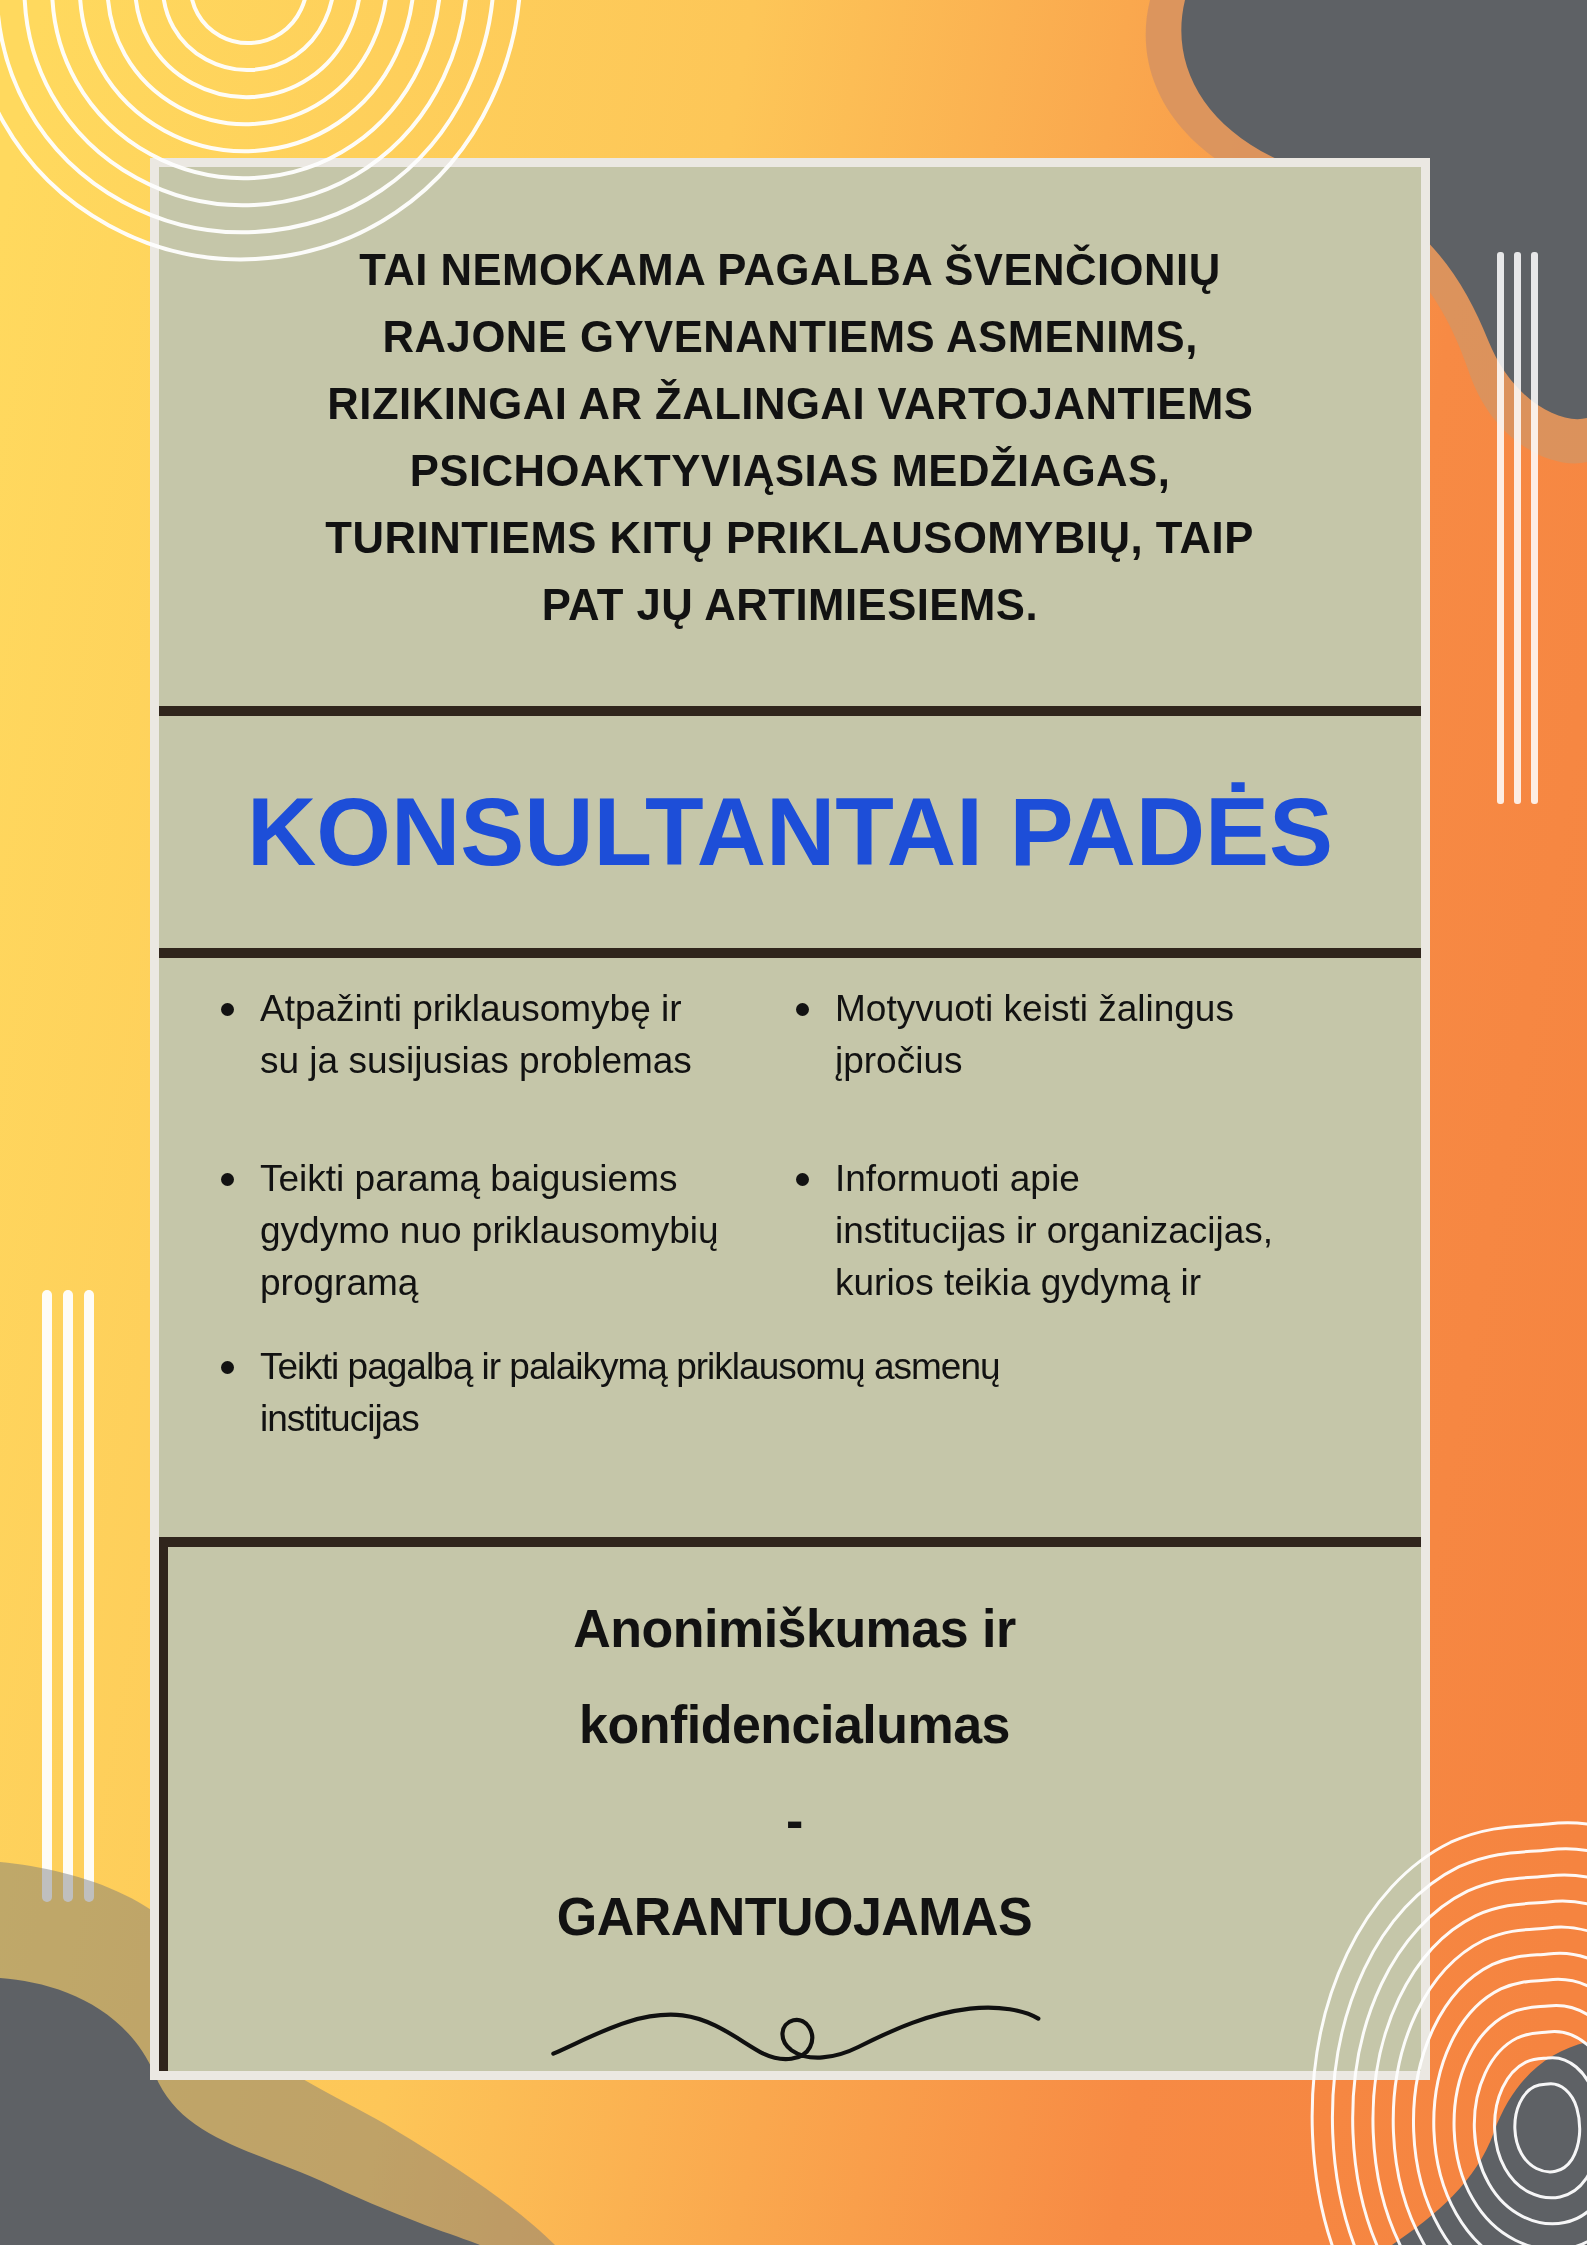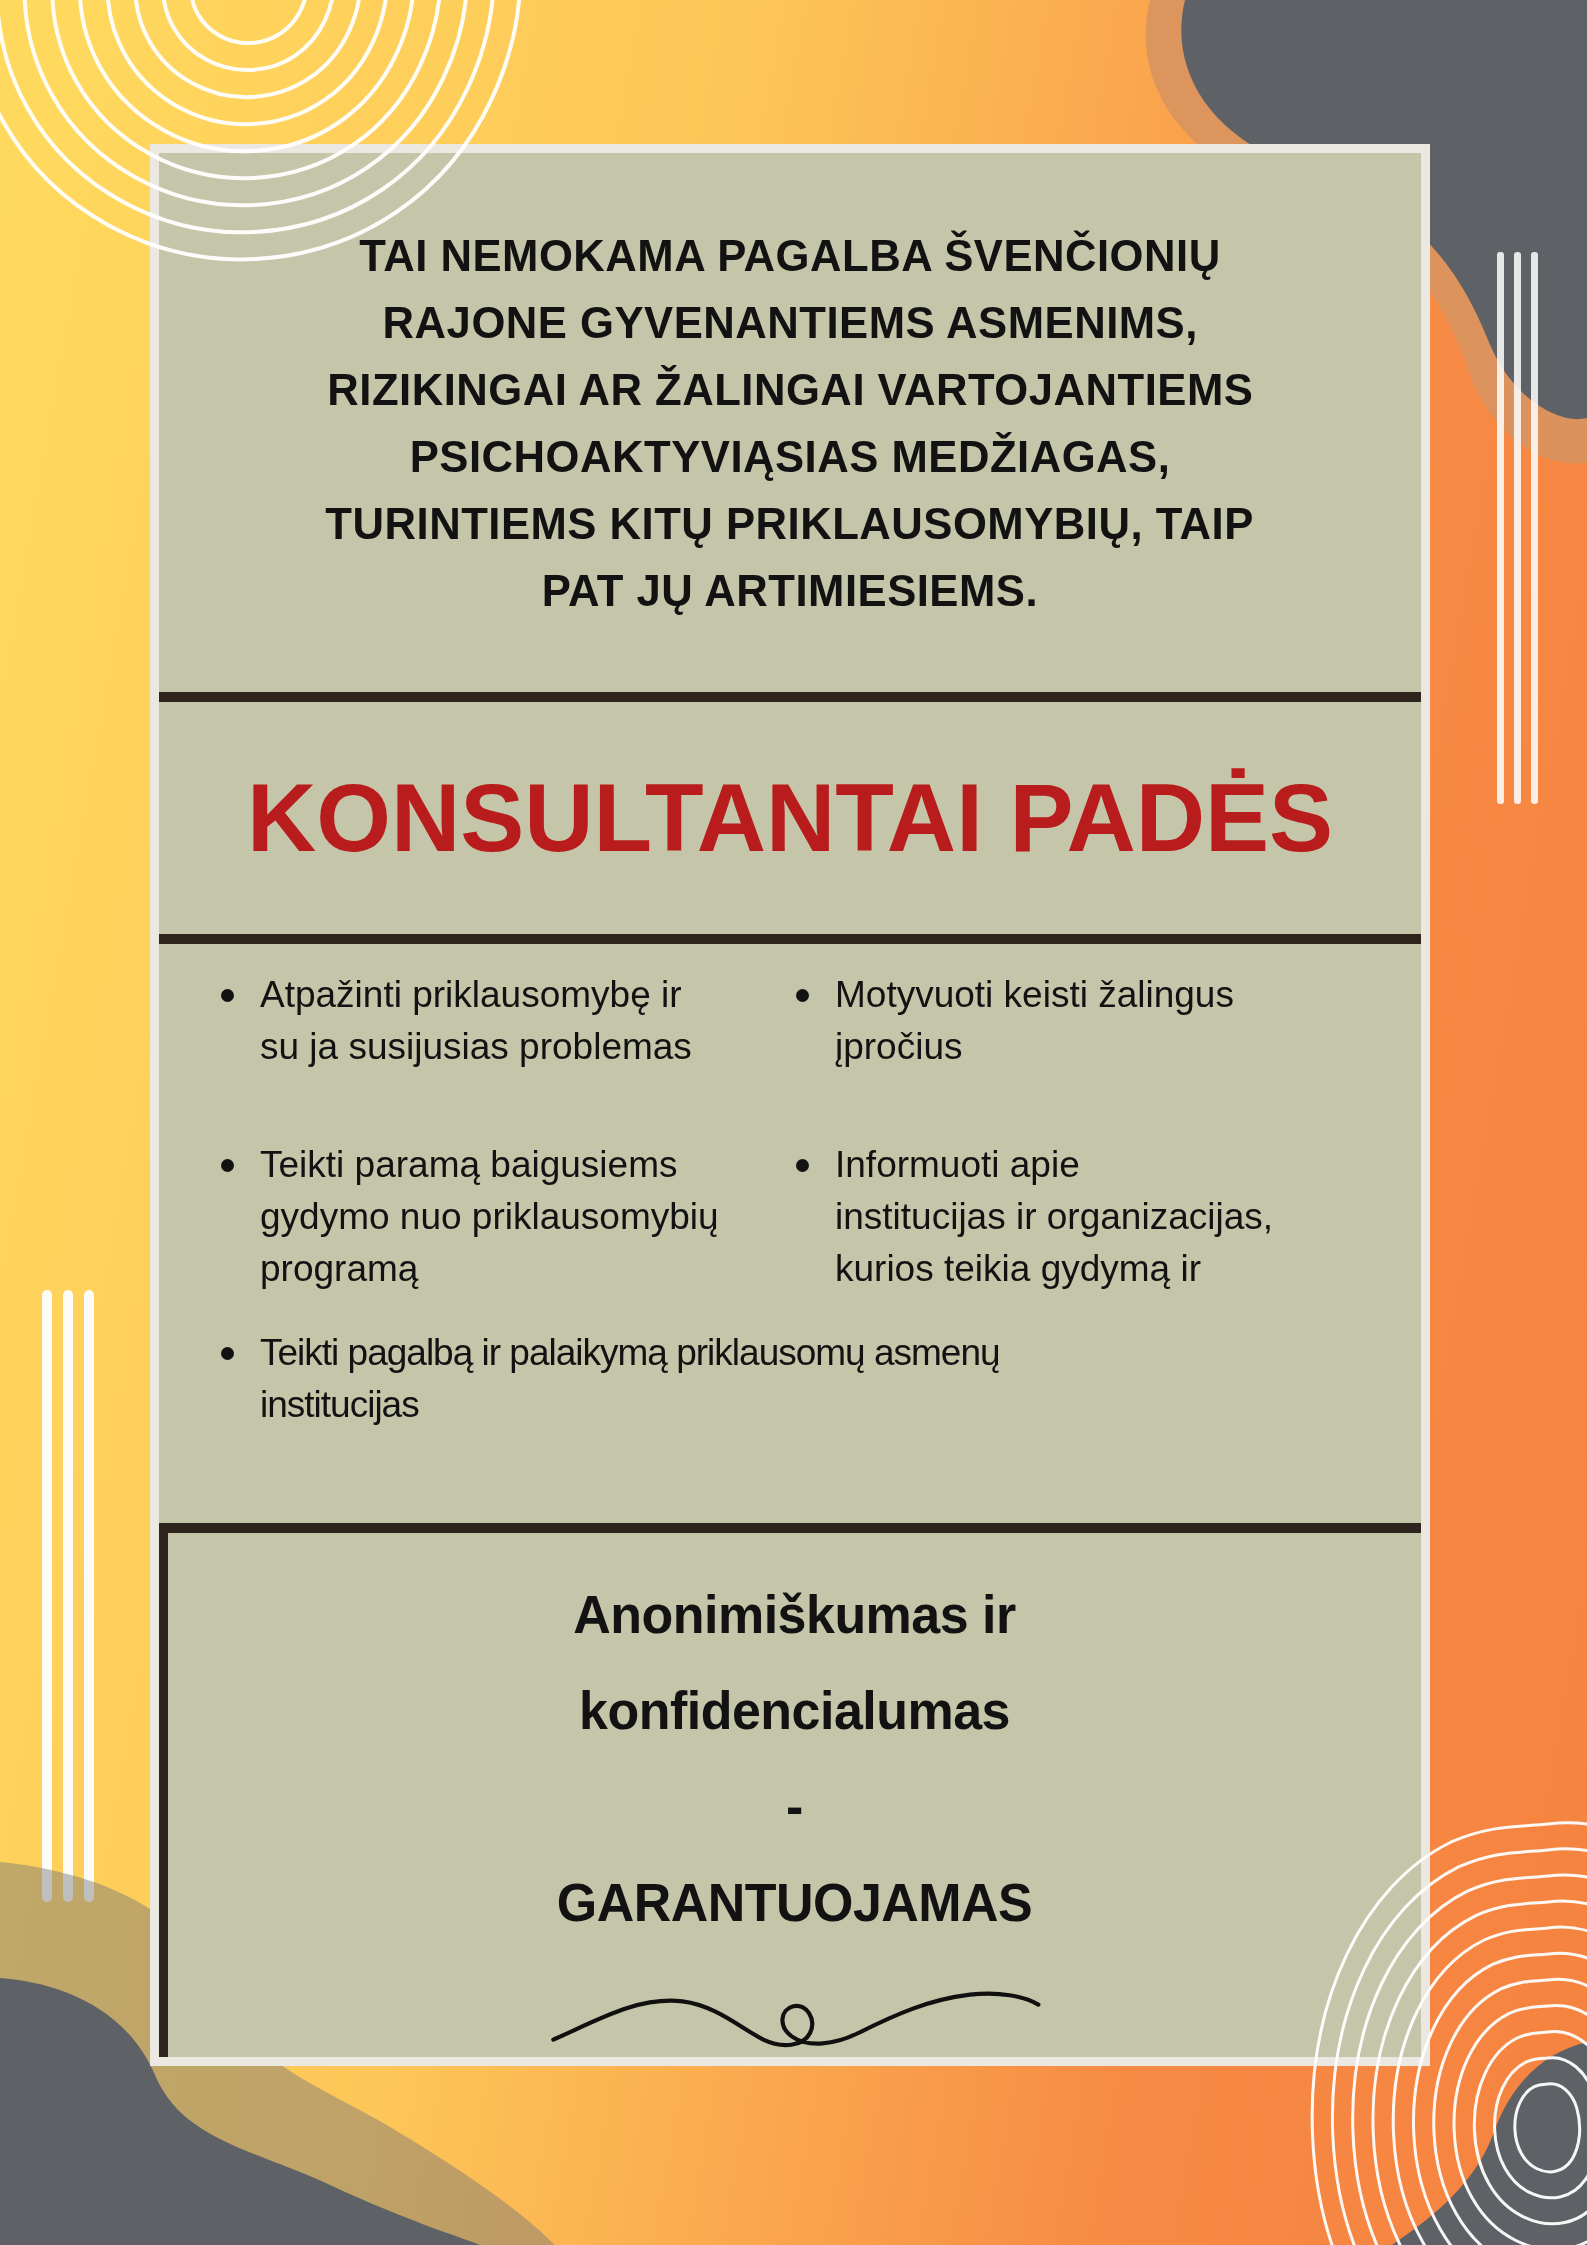--- a/index.html
+++ b/index.html
@@ -10,37 +10,37 @@
   }
   .poster{
     position:relative;width:1587px;height:2245px;
     background:linear-gradient(100deg,var(--yellow,#ffd95e) 2%,#fdc658 38%,var(--orange,#f78a44) 76%,#f58440 96%);
   }
   .decor{position:absolute;left:0;top:0;width:1587px;height:2245px;pointer-events:none;}
   .decor-under{z-index:0;}
   .decor-over{z-index:3;}
   .panel{
     position:absolute;z-index:1;
-    left:150px;top:144px;width:1262px;height:1904px;
+    left:150px;top:158px;width:1262px;height:1904px;
     background:var(--panel,#c5c6a9);
     border:9px solid var(--panelBorder,#ebe8e2);
     display:flex;flex-direction:column;justify-content:flex-end;
   }
   .divider{height:10px;background:var(--divider,#30251c);width:100%;flex:none;}
   
   .intro{height:539px;flex:none;display:flex;flex-direction:column;justify-content:center;align-items:center;}
   .intro-line{
     margin:0;font-size:45px;line-height:67px;font-weight:bold;letter-spacing:.5px;
     text-align:center;white-space:nowrap;transform:scaleX(.97);
   }
   
   .heading-row{height:232px;flex:none;display:flex;align-items:center;justify-content:center;}
   .heading{
     margin:0;font-size:96px;font-weight:bold;letter-spacing:0px;white-space:nowrap;
-    transform:scaleX(1.0);color:#b91c1c;
+    transform:scaleX(1.0);color:#1d4ed8;
   }
   
   .bullets{height:579px;flex:none;padding:25px 1px 0 60px;box-sizing:border-box;font-size:37px;line-height:52px;}
   .bullets-grid{display:flex;}
   .bcol{width:575px;flex:none;}
   .bcol.rightcol{width:570px;}
   .bullet{display:flex;margin-bottom:66px;}
   .bullet:last-child{margin-bottom:0;}
   .dot{flex:none;width:13px;height:13px;border-radius:50%;background:#121212;margin:20px 26px 0 2px;}
   .blines{display:flex;flex-direction:column;}

